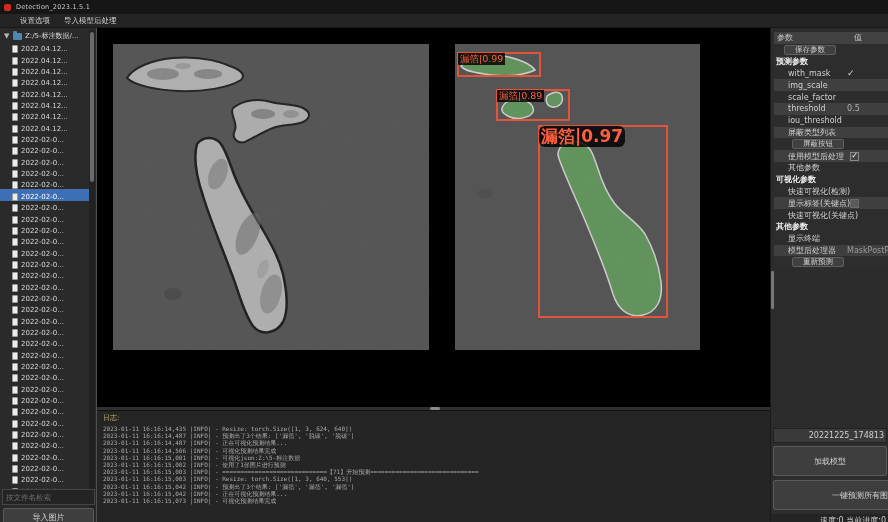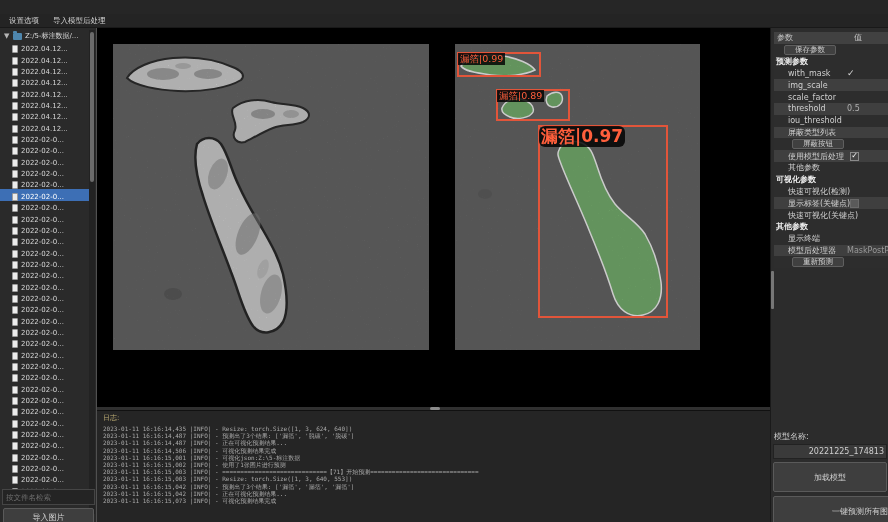--- a/index.html
+++ b/index.html
@@ -6,21 +6,21 @@
   html,body { width:888px; height:522px; overflow:hidden; background:#1b1b1b;
     font-family:"DejaVu Sans","Liberation Sans",sans-serif; }
   #app { position:relative; width:888px; height:522px; background:#262626; overflow:hidden; }
 
   
   #titlebar { position:absolute; left:0; top:0; width:888px; height:14px; background:#161616;
     display:flex; align-items:center; gap:5px; padding-left:4px; }
   .app-icon { width:7px; height:7px; background:#d42a1e; border-radius:2px; }
   #titlebar span { font-size:6.5px; color:#c9c9c9; letter-spacing:.2px; }
   #menubar { position:absolute; left:0; top:14px; width:888px; height:14px; background:#242424;
-    display:flex; align-items:center; gap:14px; padding-left:9px; border-bottom:1px solid #191919; }
+    display:flex; align-items:center; gap:14px; padding-left:20px; border-bottom:1px solid #191919; }
   .menu-item { font-size:7.5px; color:#d4d4d4; cursor:default; }
 
   
   #sidebar { position:absolute; left:0; top:28px; width:97px; height:494px; background:#2a2a2a;
     border-right:1px solid #505050; overflow:hidden; }
   #tree { position:absolute; left:0; top:2px; width:89px; height:485px; overflow:hidden; }
   .troot { display:flex; align-items:center; height:12px; gap:3px; padding-left:4px; }
   .tw-arrow { font-size:7px; color:#b5b5b5; width:6px; }
   .folder-ic { width:9px; height:7px; background:#4e86ad; border-radius:1px; position:relative; flex:none; }
   .folder-ic::before { content:""; position:absolute; left:0; top:-2px; width:4px; height:2px; background:#4e86ad; border-radius:1px 1px 0 0; }
@@ -93,20 +93,24 @@
     border-radius:2px; color:#d2d2d2; font-size:8px; margin-bottom:4px; white-space:nowrap; overflow:hidden; display:block; }
   .mbtn.wide { width:185px; text-align:left; padding-left:58px; }
   .mstatus { font-size:8px; color:#cccccc; background:#242424; height:13px; line-height:13px;
     text-align:right; padding-right:3px; margin-bottom:4px; white-space:nowrap; overflow:hidden; }
 </style>
 </head>
 <body>
 
 <div id="app">
 
+  <div id="titlebar">
+    <div class="app-icon"></div>
+    <span>Detection_2023.1.5.1</span>
+  </div>
 
   <div id="menubar">
     <span class="menu-item">设置选项</span>
     <span class="menu-item">导入模型后处理</span>
   </div>
 
   <div id="sidebar">
     <div id="tree">
       <div class="troot">
         <span class="tw-arrow">▼</span>
@@ -434,21 +438,20 @@
         <div class="prow stripe">
           <span class="plabel">模型后处理器</span>
           <span class="pvalue dim">MaskPostPro</span>
         </div>
         <div class="prow btnrow indent">
           <button class="inline-btn">重新预测</button>
         </div>
       </div>
 
     <div id="model-sec">
-      <div class="mlabel">模型名称:</div>
       <div class="mfield">20221225_174813</div>
       <button class="mbtn">加载模型</button>
       <button class="mbtn wide">一键预测所有图片</button>
       <div class="mstatus">速度:0 当前进度:0</div>
       <button class="mbtn">后处理参数设置</button>
     </div>
   </div>
 
 </div>
 

